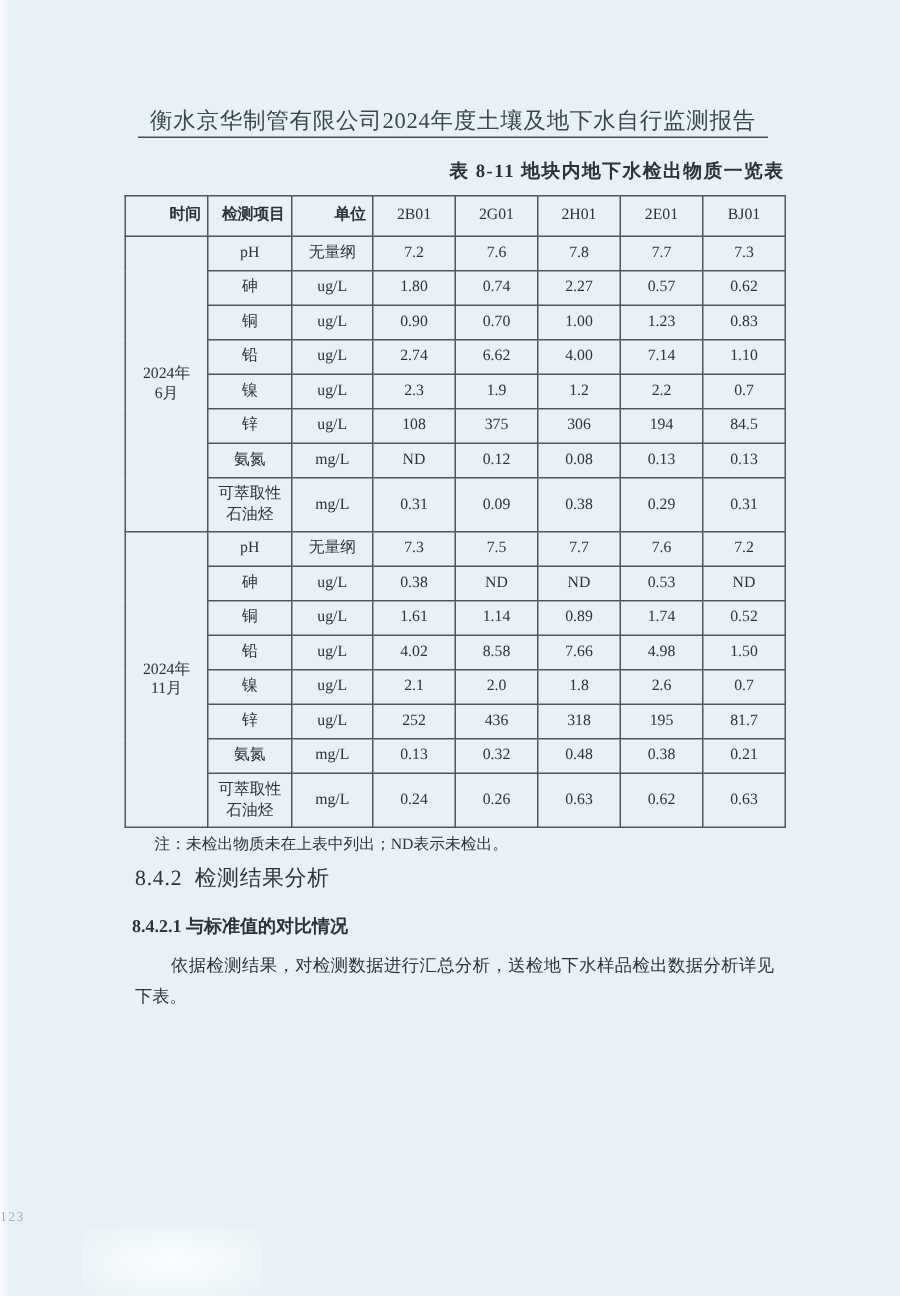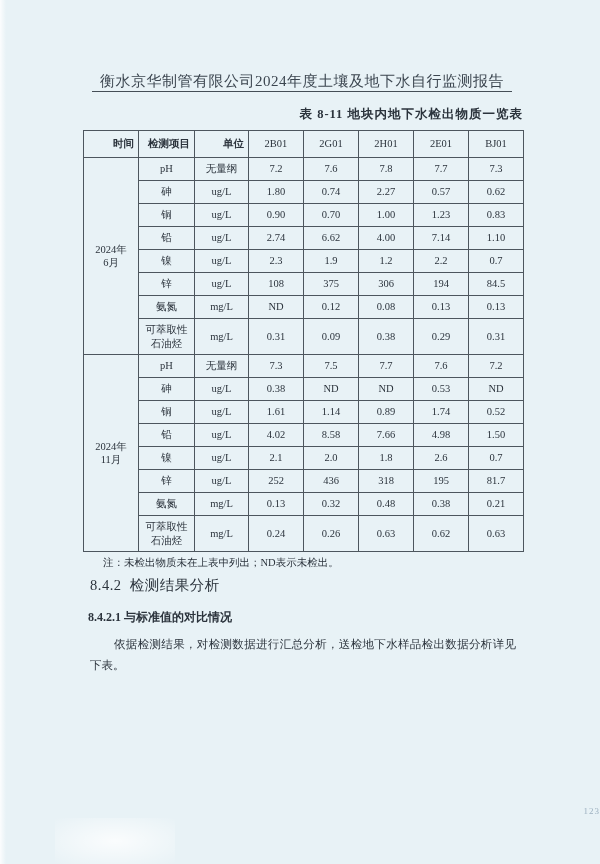--- a/index.html
+++ b/index.html
@@ -69,21 +69,21 @@
     position:absolute;top:609px;left:88px;
     font-weight:bold;font-size:12px;white-space:pre;
   }
   .body-paragraph{
     position:absolute;top:634px;left:90px;width:426px;
     font-size:11.5px;line-height:21px;
     text-indent:24px;text-align:justify;
   }
   .page-number{
     position:absolute;top:806px;left:0;width:600px;
-    text-align:right;font-size:9px;color:var(--faint);
+    text-align:left;font-size:9px;color:var(--faint);
     letter-spacing:1px;
   }
 </style>
 </head>
 <body>
 
 <div class="scan-edge"></div>
 <div class="scan-blob"></div>
 
 <div class="page-header">衡水京华制管有限公司2024年度土壤及地下水自行监测报告</div>

